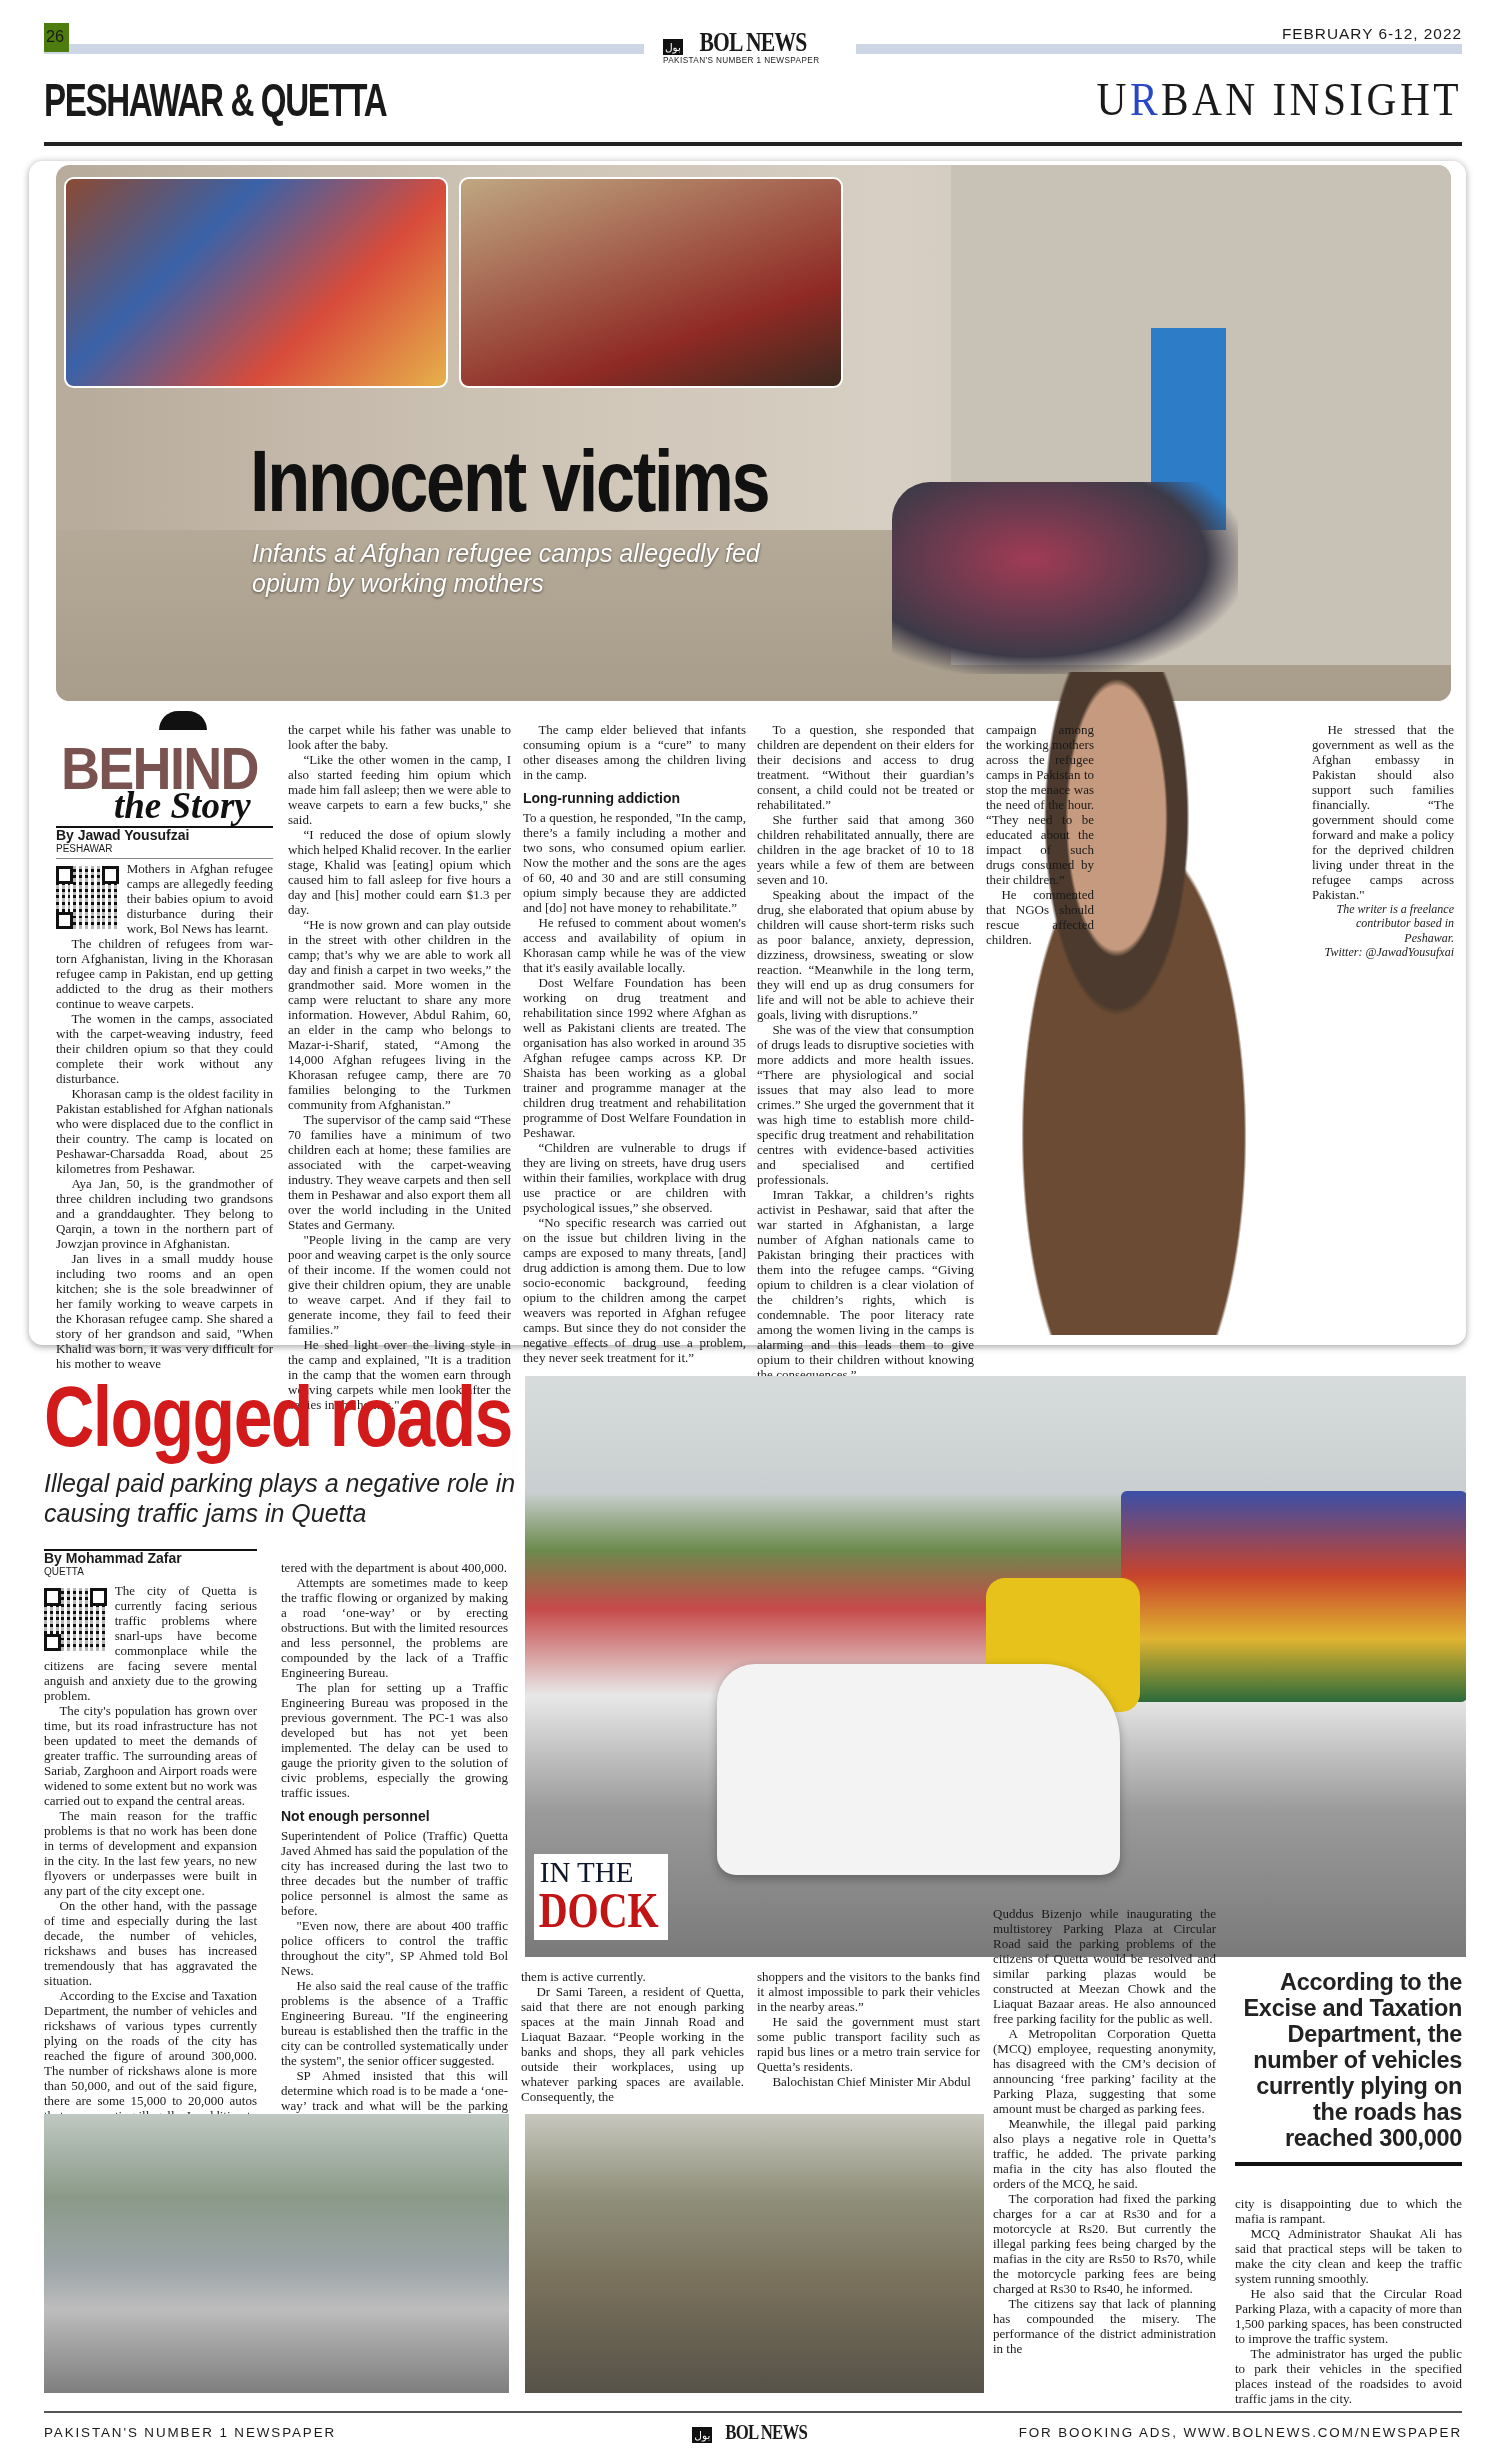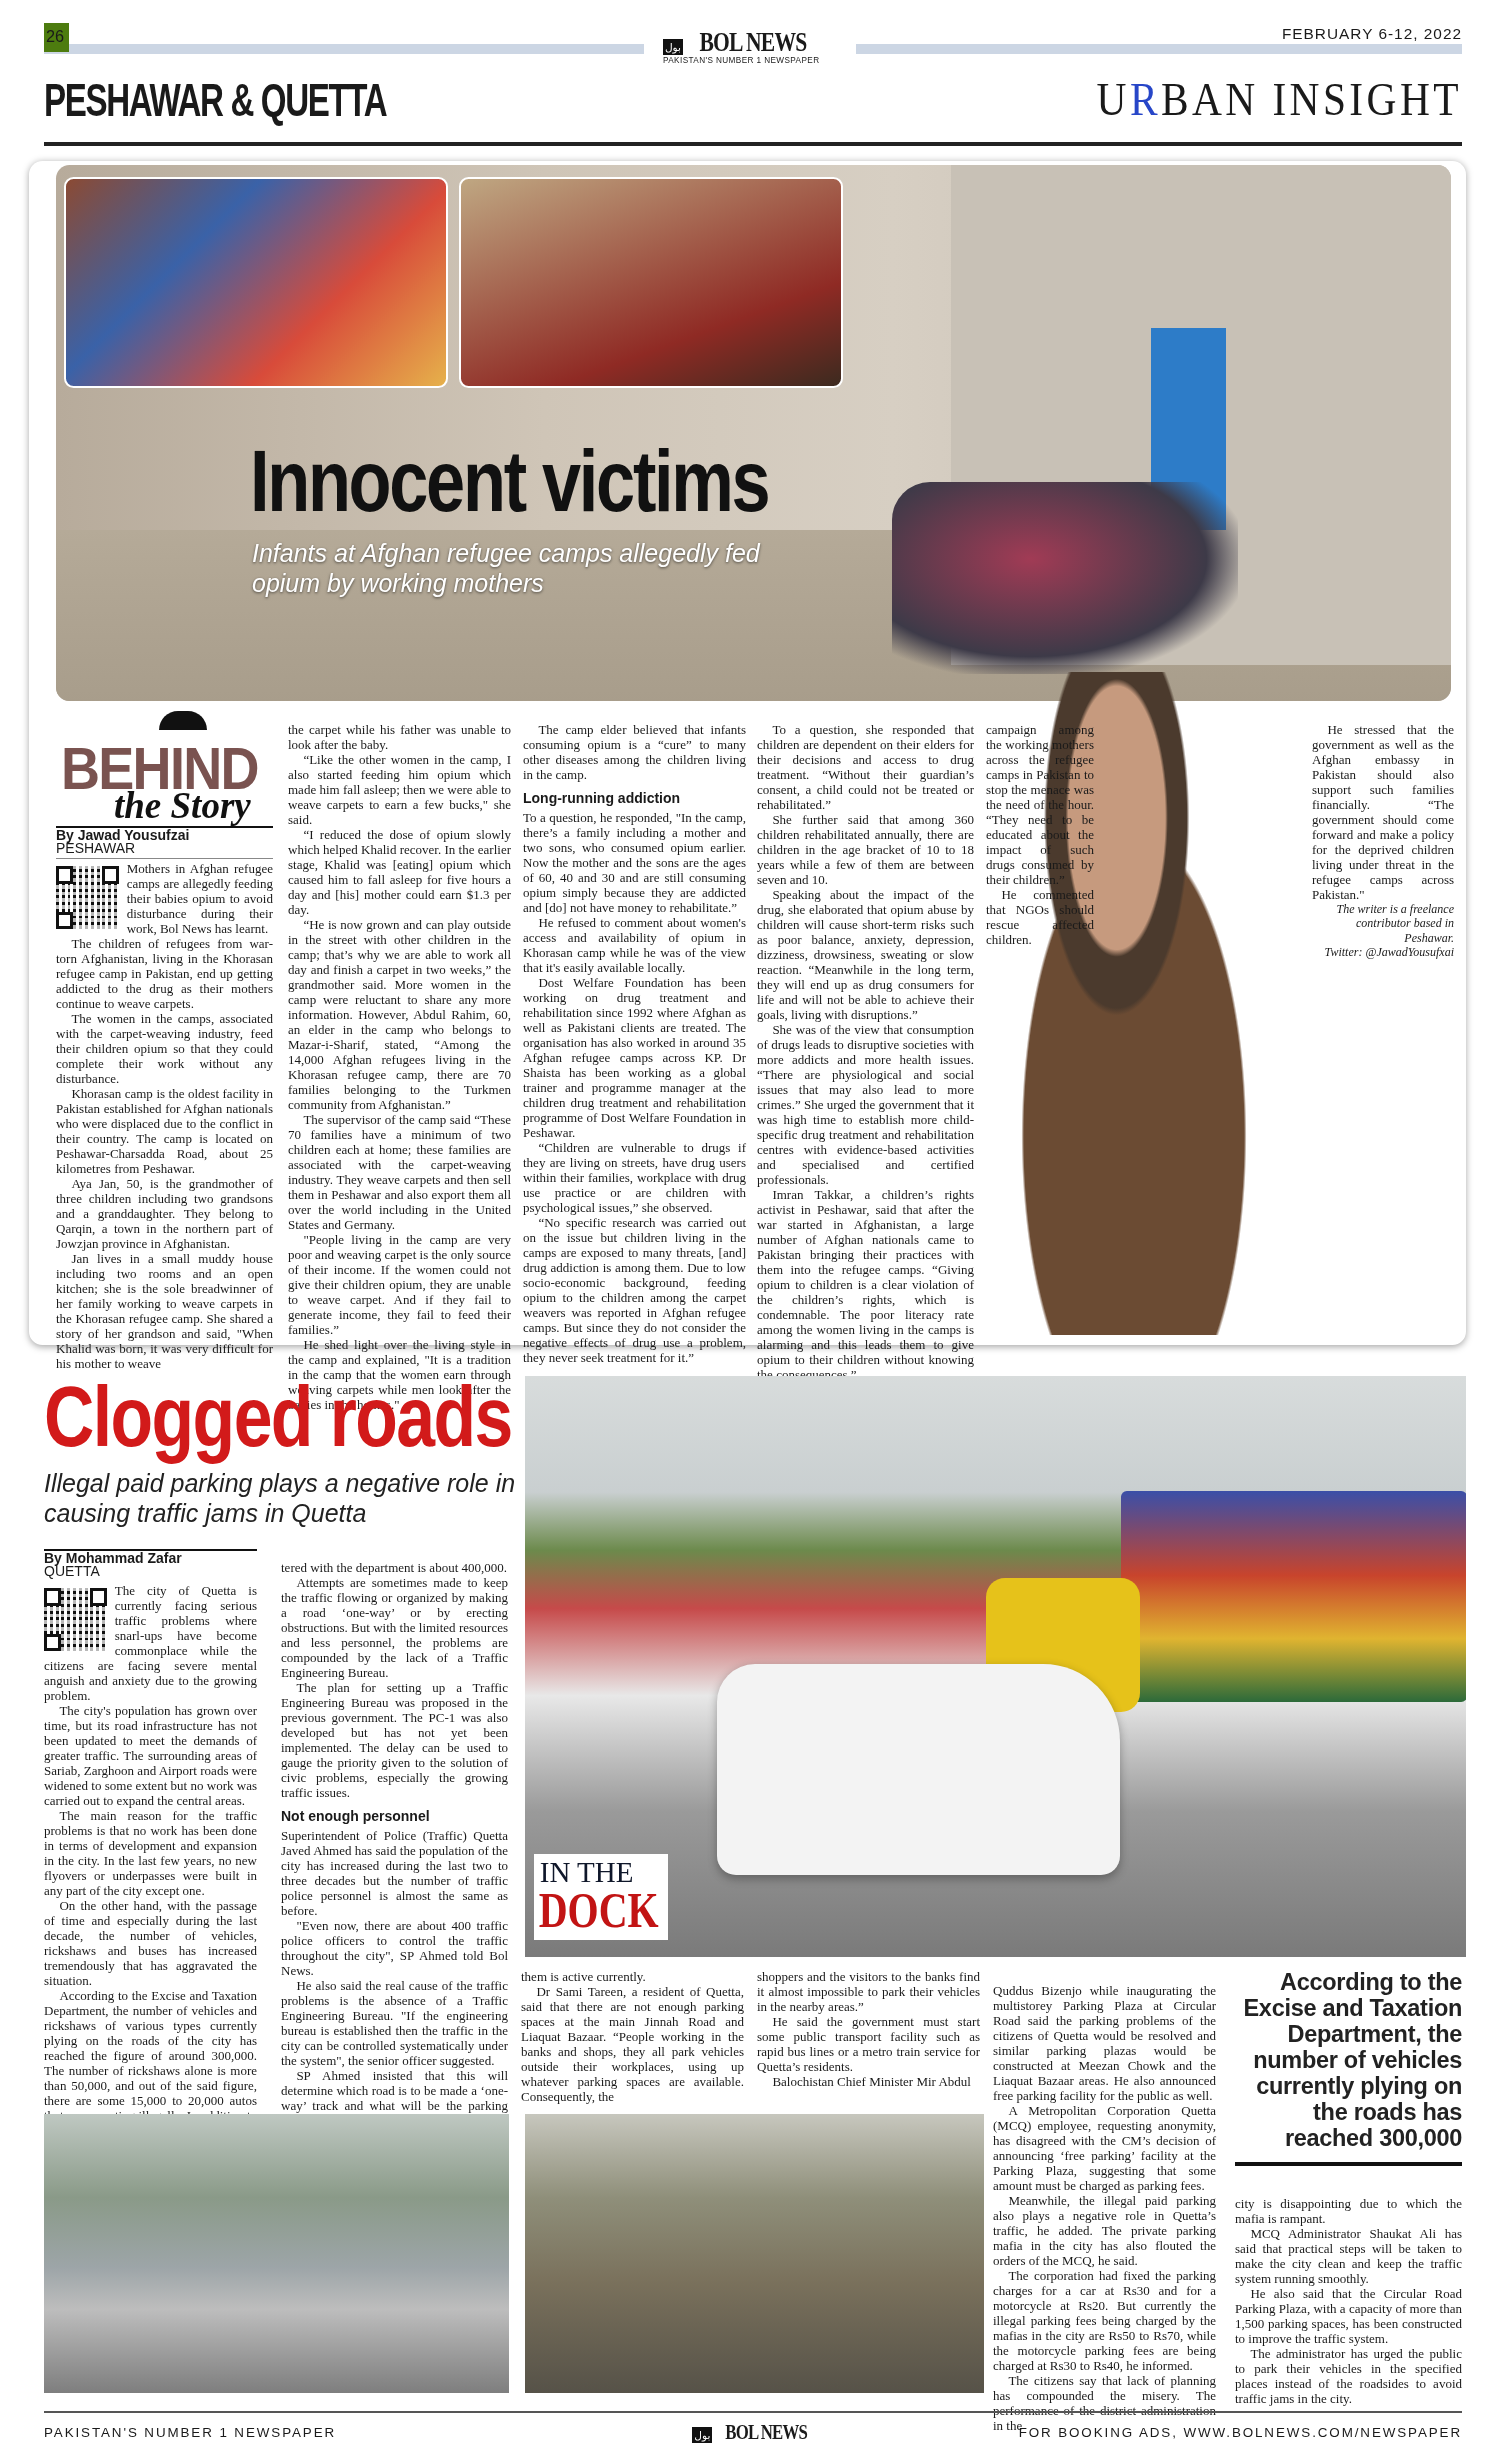--- a/index.html
+++ b/index.html
@@ -27,21 +27,21 @@
 .hero .ph2{position:absolute;left:403px;top:11.5px;width:384px;height:211px;border-radius:9.6px;background:linear-gradient(160deg,#bfa782,#8f2a24 70%,#3c2a1f);border:2.9px solid #fff}
 .hero .kids{position:absolute;left:836px;top:317px;width:346px;height:192px;border-radius:38px 38px 0 0;background:radial-gradient(ellipse at 40% 40%,#a13b55,#3d3a48 60%,transparent 75%)}
 .hero-title{left:250px;top:437px;font-family:"Liberation Sans",sans-serif;font-weight:900;font-size:88px;color:#111;letter-spacing:-2.9px;transform:scaleX(0.8);transform-origin:left;line-height:88px}
 .hero-sub{left:252px;top:538px;font-family:"Liberation Sans",sans-serif;font-style:italic;font-size:25px;color:#fff;line-height:30px;text-shadow:0 1px 2.9px rgba(0,0,0,.6);width:538px}
 .behind{left:61px;top:711px;width:202px;height:115px}
 .behind .b1{position:absolute;left:0;top:23px;font-family:"Liberation Sans",sans-serif;font-weight:900;font-size:60px;color:#7a5350;letter-spacing:-1.9px;transform:scaleX(0.9);transform-origin:left}
 .behind .b2{position:absolute;left:53px;top:73px;font-family:"Liberation Serif",serif;font-style:italic;font-size:37px;color:#111;font-weight:bold}
 .behind .hair{position:absolute;left:98px;top:0;width:48px;height:19px;border-radius:24px 24px 0 0;background:#111}
 .byline-rule{height:1.9px;background:#111}
 .byline{font-family:"Liberation Sans",sans-serif;font-weight:bold;font-size:14px;line-height:15.4px}
-.bycity{font-family:"Liberation Sans",sans-serif;font-size:14px;line-height:11.5px;border-bottom:1px solid #888;padding-bottom:2.9px}
+.bycity{font-family:"Liberation Sans",sans-serif;font-size:10px;line-height:11.5px;border-bottom:1px solid #888;padding-bottom:2.9px}
 .qr{width:63px;height:63px;float:left;margin:5.8px 7.7px 1.9px 0;background:
  repeating-linear-gradient(90deg,#111 0 2.9px,#fff 2.9px 5.8px),#fff;position:relative}
 .qr::before{content:"";position:absolute;inset:0;background:repeating-linear-gradient(0deg,rgba(255,255,255,.7) 0 3.8px,transparent 3.8px 6.7px)}
 .qr i{position:absolute;width:17.3px;height:17.3px;border:3.8px solid #111;background:#fff}
 .col{font-size:13px;line-height:15px;text-align:justify;hyphens:auto}
 .col p{text-indent:15.4px}
 .col p.ni{text-indent:0}
 .sub{font-family:"Liberation Sans",sans-serif;font-weight:bold;font-size:14px;margin:7.7px 0 3.8px;line-height:16.3px}
 .boy{left:961px;top:672px;width:346px;height:663px;background:radial-gradient(ellipse at 45% 22%,#c69a7e 0 18%,#4b3a2d 19% 26%,transparent 27%),radial-gradient(ellipse at 50% 70%,#6b4b33 0 45%,transparent 46%)}
 .credit{font-style:italic;font-size:12px;line-height:14.4px;text-align:right}
@@ -208,21 +208,21 @@
   <p class="ni">them is active currently.</p>
   <p>Dr Sami Tareen, a resident of Quetta, said that there are not enough parking spaces at the main Jinnah Road and Liaquat Bazaar. “People working in the banks and shops, they all park vehicles outside their workplaces, using up whatever parking spaces are available. Consequently, the</p>
 </div>
 
 <div class="abs col" style="left:757px;top:1969px;width:223px">
   <p class="ni">shoppers and the visitors to the banks find it almost impossible to park their vehicles in the nearby areas.”</p>
   <p>He said the government must start some public transport facility such as rapid bus lines or a metro train service for Quetta’s residents.</p>
   <p>Balochistan Chief Minister Mir Abdul</p>
 </div>
 
-<div class="abs col" style="left:993px;top:1983px;width:223px">
+<div class="abs col" style="left:993px;top:1906px;width:223px">
   <p class="ni">Quddus Bizenjo while inaugurating the multistorey Parking Plaza at Circular Road said the parking problems of the citizens of Quetta would be resolved and similar parking plazas would be constructed at Meezan Chowk and the Liaquat Bazaar areas. He also announced free parking facility for the public as well.</p>
   <p>A Metropolitan Corporation Quetta (MCQ) employee, requesting anonymity, has disagreed with the CM’s decision of announcing ‘free parking’ facility at the Parking Plaza, suggesting that some amount must be charged as parking fees.</p>
   <p>Meanwhile, the illegal paid parking also plays a negative role in Quetta’s traffic, he added. The private parking mafia in the city has also flouted the orders of the MCQ, he said.</p>
   <p>The corporation had fixed the parking charges for a car at Rs30 and for a motorcycle at Rs20. But currently the illegal parking fees being charged by the mafias in the city are Rs50 to Rs70, while the motorcycle parking fees are being charged at Rs30 to Rs40, he informed.</p>
   <p>The citizens say that lack of planning has compounded the misery. The performance of the district administration in the</p>
 </div>
 
 <div class="abs pull">According to the Excise and Taxation Department, the number of vehicles currently plying on the roads has reached 300,000</div>
 <div class="abs pull-rule"></div>
 

